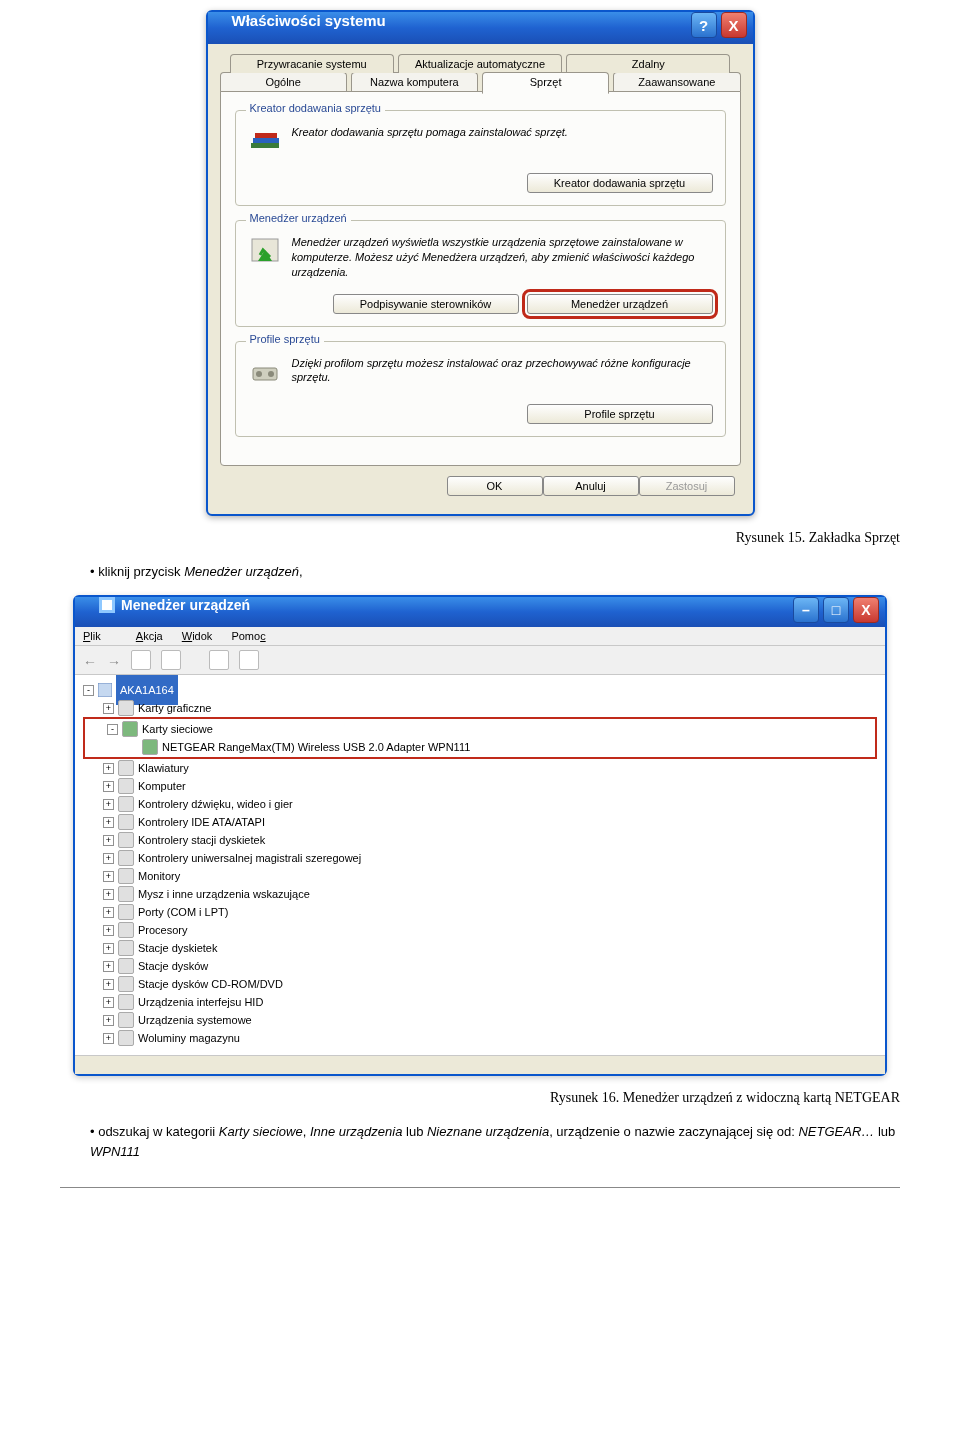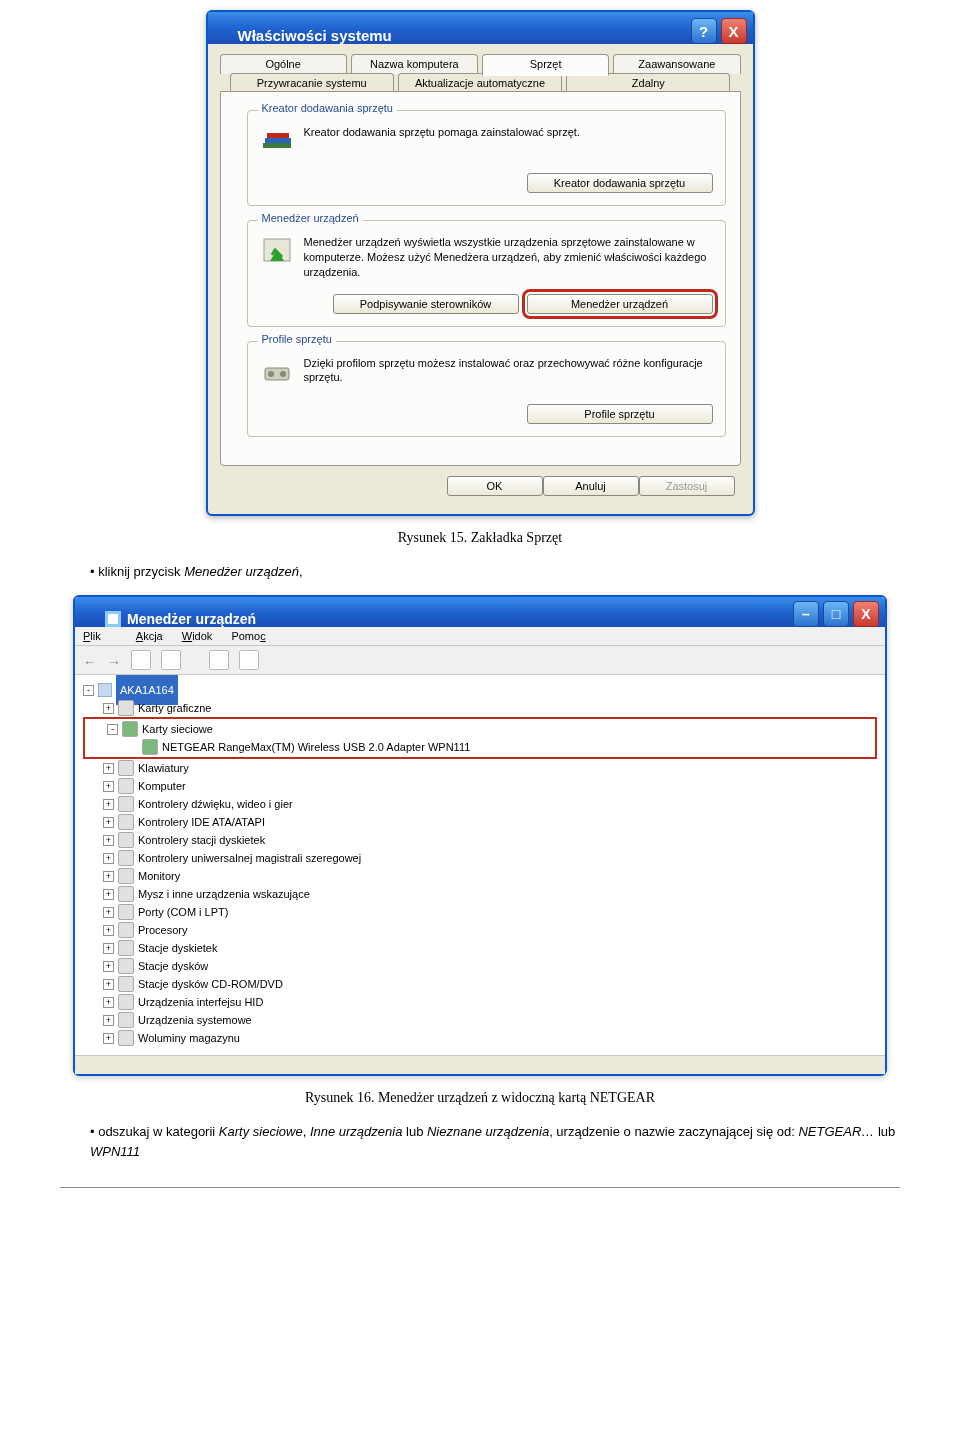--- a/index.html
+++ b/index.html
@@ -22,22 +22,22 @@
     background: #ece9d8;
     box-shadow: 0 2px 6px rgba(0,0,0,.3);
   }
   .titlebar {
     background: linear-gradient(180deg, #3a8ee8 0%, #1f62d0 50%, #1a4fb5 100%);
     color: #fff;
     font-weight: bold;
     font-size: 15px;
     height: 32px;
     display: flex;
-    align-items: flex-end;
-    padding: 0 6px 0 30px;
+    align-items: flex-start;
+    padding: 0 6px 0 24px;
     justify-content: space-between;
   }
   .titlebar-buttons { display: flex; gap: 4px; }
   .tb-btn {
     width: 24px;
     height: 24px;
     border-radius: 4px;
     background: linear-gradient(180deg, #6cb6f5, #2a72cf);
     border: 1px solid #1a4a9e;
     color: #fff;
@@ -66,41 +66,41 @@
     position: relative;
     z-index: 3;
     border-bottom: 1px solid #fcfcfa;
     margin-bottom: -2px;
     padding-bottom: 5px;
   }
   .tab-panel {
     border: 1px solid #9a968b;
     background: #fcfcfa;
     border-radius: 0 0 4px 4px;
-    padding: 18px 14px 14px 26px;
+    padding: 18px 14px 14px 14px;
     position: relative;
     z-index: 2;
   }
   .groupbox {
     border: 1px solid #c0c0b0;
     border-radius: 4px;
     padding: 14px 12px 12px 12px;
     margin-bottom: 14px;
     position: relative;
   }
   .groupbox > .legend {
     position: absolute;
     top: -9px;
     left: 10px;
     background: #fcfcfa;
     color: #2a4a95;
     padding: 0 4px;
     font-size: 11px;
   }
-  .gb-row { display: flex; gap: 10px; align-items: flex-start; }
+  .gb-row { display: flex; gap: 10px; align-items: flex-start; font-style: italic; }
   .gb-icon { width: 34px; height: 34px; flex: none; }
   .gb-text { font-size: 11px; line-height: 1.35; }
   .gb-buttons { display: flex; gap: 8px; justify-content: flex-end; margin-top: 14px; }
   .winbtn {
     min-width: 160px;
     padding: 3px 12px;
     background: linear-gradient(180deg, #fefefe, #ece9d8);
     border: 1px solid #888;
     border-radius: 3px;
     font-size: 11px;
@@ -108,21 +108,21 @@
   }
   .winbtn.sm { min-width: 70px; }
   .winbtn.disabled { color: #999; }
   .highlight-red { outline: 3px solid #c02a1a; outline-offset: 2px; }
   .dlg-actions {
     display: flex;
     justify-content: flex-end;
     padding: 10px 6px 6px 0;
   }
   .caption-center {
-    text-align: center;
+    text-align: right;
     font-family: Georgia, 'Times New Roman', serif;
     font-size: 14px;
     margin: 14px 0 16px 0;
   }
   .bullet {
     font-family: Liberation Sans, sans-serif;
     font-size: 13px;
     margin: 10px 0 0 30px;
     line-height: 1.5;
   }
@@ -164,30 +164,30 @@
       <div class="titlebar-buttons">
         <div class="tb-btn">
             <span>?</span>
           </div>
         <div class="tb-btn close">
             <span>X</span>
           </div>
       </div>
     </div>
     <div class="dialog-body">
+      <div class="tabs-row back">
+        <div class="tab back">Przywracanie systemu</div>
+        <div class="tab back">Aktualizacje automatyczne</div>
+        <div class="tab back">Zdalny</div>
+      </div>
       <div class="tabs-row">
         <div class="tab">Ogólne</div>
         <div class="tab">Nazwa komputera</div>
         <div class="tab active">Sprzęt</div>
         <div class="tab">Zaawansowane</div>
-      </div>
-      <div class="tabs-row back">
-        <div class="tab back">Przywracanie systemu</div>
-        <div class="tab back">Aktualizacje automatyczne</div>
-        <div class="tab back">Zdalny</div>
       </div>
 
       <div class="tab-panel">
 
         <div class="groupbox">
           <div class="legend">Kreator dodawania sprzętu</div>
           <div class="gb-row">
             <svg class="gb-icon" viewBox="0 0 34 34">
               <rect x="3" y="18" width="28" height="5" fill="#3a7b3a"></rect>
               <rect x="5" y="13" width="26" height="5" fill="#2a62be"></rect>

